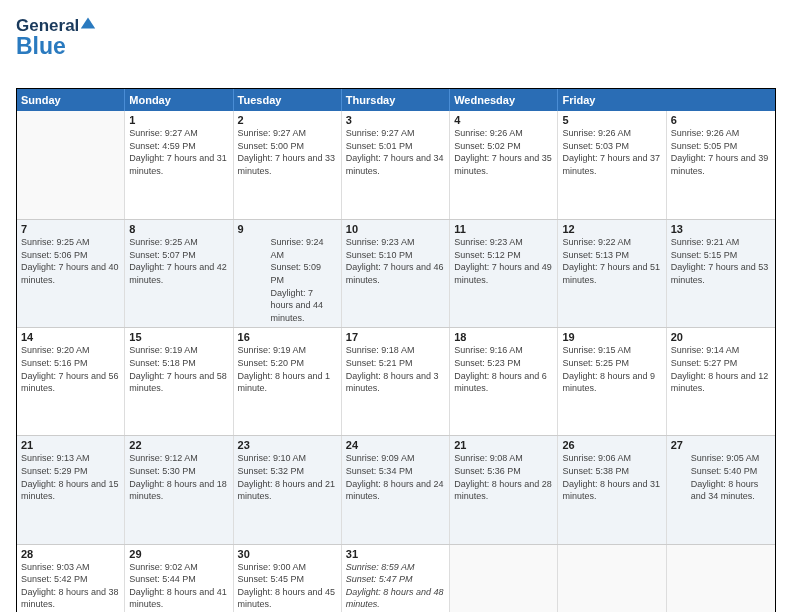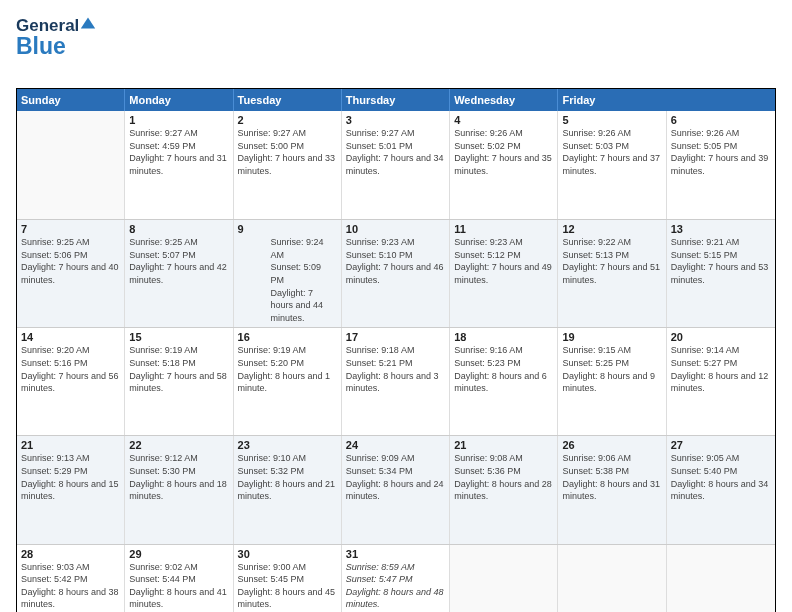--- a/index.html
+++ b/index.html
@@ -285,21 +285,21 @@
 Daylight: 8 hours and 28 minutes.</div>
           </div>
           <div class="calendar-cell">
             <div class="cell-day">26</div>
             <div class="cell-info" style="white-space: pre-line;">Sunrise: 9:06 AM
 Sunset: 5:38 PM
 Daylight: 8 hours and 31 minutes.</div>
           </div>
           <div class="calendar-cell">
             <div class="cell-day">27</div>
-            <div class="cell-info" style="white-space: pre-line;">Sunrise: 9:05 AM
+            <div class="cell-info" style="white-space: pre-line; margin-left: 20px;">Sunrise: 9:05 AM
 Sunset: 5:40 PM
 Daylight: 8 hours and 34 minutes.</div>
           </div>
         </div>
         <div class="calendar-week row-odd">
           <div class="calendar-cell">
             <div class="cell-day">28</div>
             <div class="cell-info" style="white-space: pre-line;">Sunrise: 9:03 AM
 Sunset: 5:42 PM
 Daylight: 8 hours and 38 minutes.</div>

